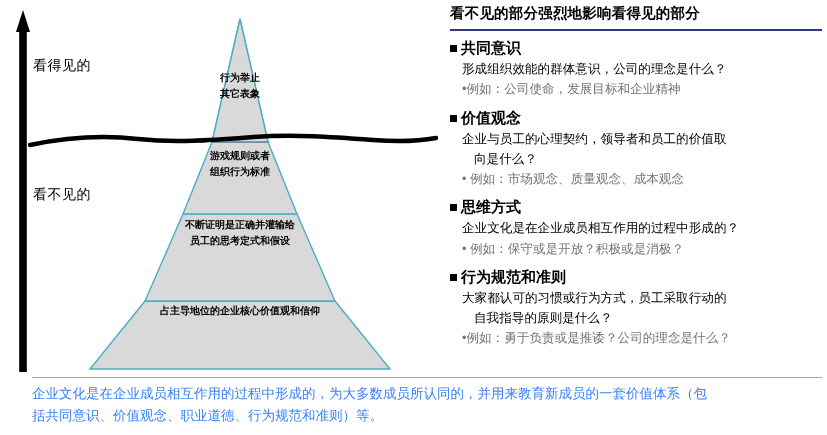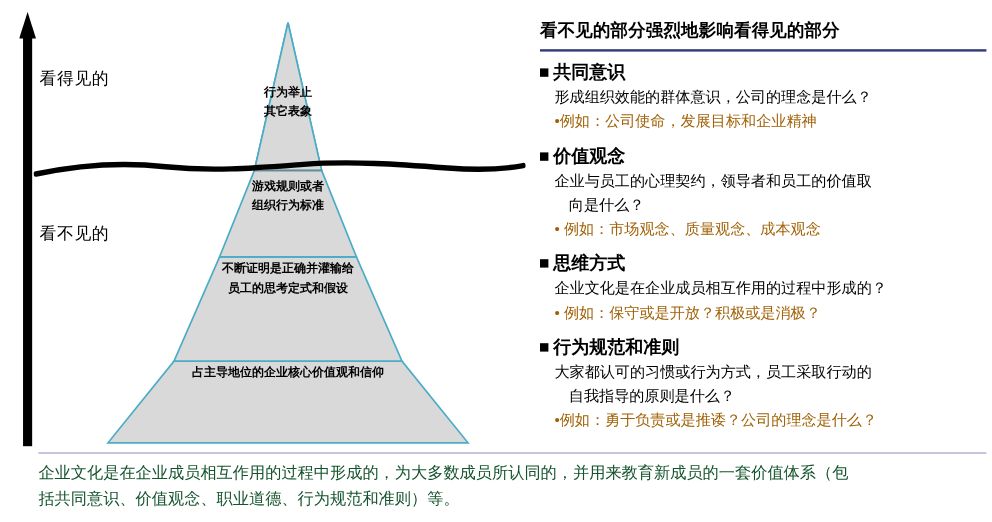--- a/index.html
+++ b/index.html
@@ -74,21 +74,21 @@
   }
   #tier-1-text { left: 150px; top: 70px;  width: 180px; }
   #tier-2-text { left: 130px; top: 148px; width: 220px; }
   #tier-3-text { left: 100px; top: 217px; width: 280px; }
   #tier-4-text { left: 75px;  top: 303px; width: 330px; }
 
   
   #right-panel {
     position: absolute;
     left: 450px;
-    top: 16px;
+    top: 4px;
     width: 372px;
   }
   #right-title {
     font-size: 14.5px;
     font-weight: bold;
     color: #000;
     letter-spacing: 0.2px;
     padding-bottom: 4px;
   }
   #right-rule {
@@ -119,41 +119,41 @@
     line-height: 1.45;
     margin-left: 12px;
     margin-top: 2px;
     color: #000;
   }
   .section-example {
     font-size: 12.6px;
     line-height: 1.45;
     margin-left: 12px;
     margin-top: 2px;
-    color: #a16207;
+    color: #737373;
   }
   .indent2 { margin-left: 24px; }
 
   
   #footer-rule {
     position: absolute;
     left: 32px;
     top: 377px;
     width: 790px;
     height: 1px;
     background: #9aa0c4;
   }
   #footer {
     position: absolute;
     left: 32px;
     top: 383px;
     width: 790px;
     font-size: 13.5px;
     line-height: 1.6;
-    color: #14532d;
+    color: #3b82f6;
   }
 </style>
 </head>
 <body>
 
 <div id="canvas">
 
   <div id="left-panel">
 
     <svg class="axis-arrow" viewBox="0 0 14 362">

